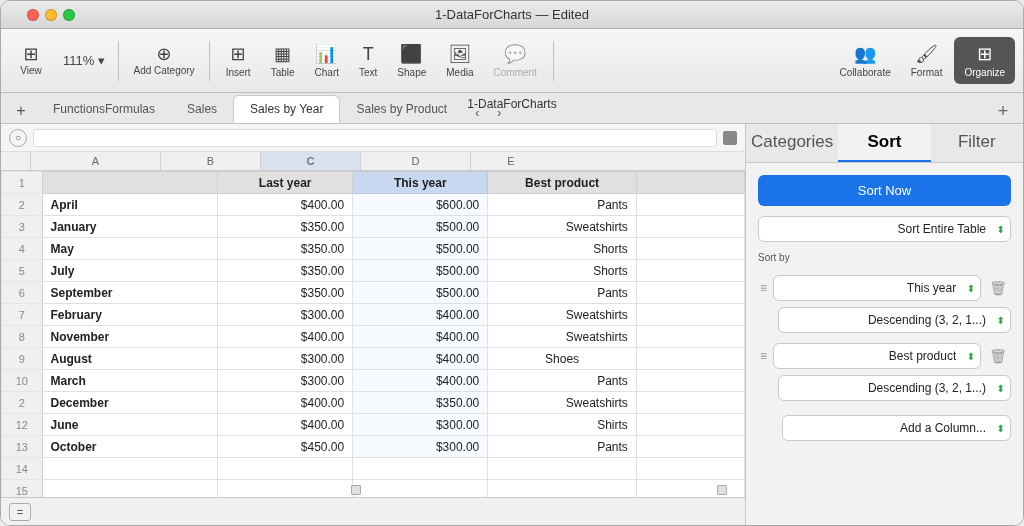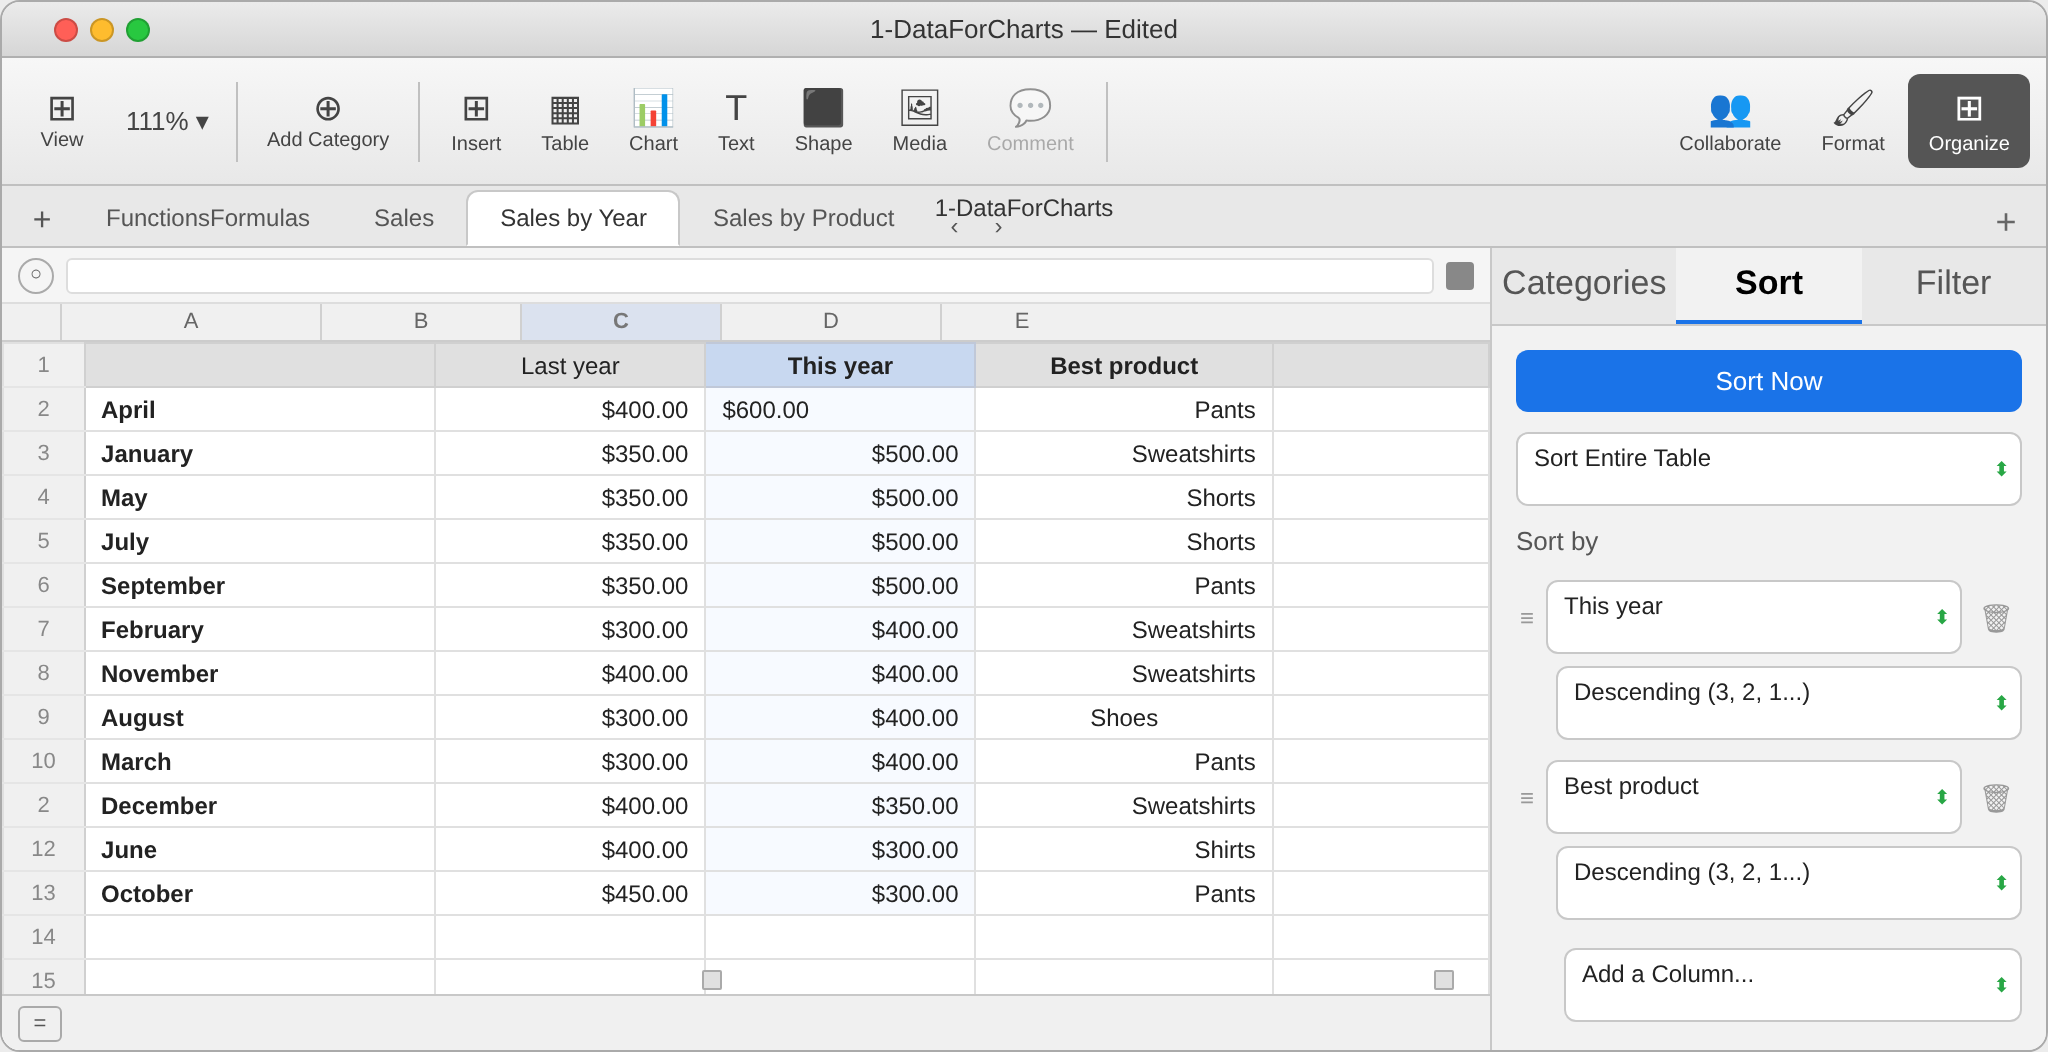--- a/index.html
+++ b/index.html
@@ -282,26 +282,27 @@
     }
     .dropdown-wrapper {
       position: relative;
       flex: 1;
     }
     .dropdown-wrapper select {
       width: 100%;
       background: white;
       border: 1px solid #c8c8c8;
       border-radius: 6px;
-      padding: 5px 24px 16px 8px;
+      padding: 5px 24px 5px 8px;
       font-size: 12px;
       color: #222;
       appearance: none;
       -webkit-appearance: none;
       cursor: pointer;
+      text-align: right;
     }
     .dropdown-wrapper::after {
       content: '⬍';
       position: absolute;
       right: 6px;
       top: 50%;
       transform: translateY(-50%);
       font-size: 10px;
       color: #28a745;
       pointer-events: none;
@@ -323,21 +324,21 @@
       padding: 2px;
     }
     .delete-btn {
       color: #999;
       font-size: 14px;
       cursor: pointer;
       padding: 2px 4px;
       border-radius: 3px;
     }
     .section-label {
-      font-size: 13px;
+      font-size: 10px;
       color: #555;
       font-weight: 500;
       margin-bottom: 2px;
     }
     .add-column-row {
       margin-top: 4px;
     }
     .bottom-bar {
       height: 28px;
       background: #f0f0f0;
@@ -474,33 +475,33 @@
         <div style="width:80px; text-align:center; font-size:11px; color:#666; padding:3px 0;">E</div>
       </div>
 
       <div class="table-container">
         <table class="spreadsheet">
 
           <tbody>
               <tr>
             <td class="row-num">1</td>
             <td style="width:130px; background:#e0e0e0; border:1px solid #d0d0d0;"></td>
-            <td style="width:100px; background:#e0e0e0; border:1px solid #d0d0d0; text-align:center; font-weight:400;">Last year</td>
+            <td style="width:100px; background:#e0e0e0; border:1px solid #d0d0d0; text-align:center; font-weight:700;">Last year</td>
             <td style="width:100px; background:#c8d8f0; border:1px solid #c0c8d8; text-align:center; font-weight:600;">This year</td>
             <td style="width:110px; background:#e0e0e0; border:1px solid #d0d0d0; text-align:center; font-weight:600;">Best product</td>
             <td style="width:80px; background:#e0e0e0; border:1px solid #d0d0d0;"></td>
           </tr>
 
           </tbody>
             <tbody id="data-rows">
               <tr>
                 <td class="row-num">2</td>
                 <td style="font-weight: 700; width: 130px;">April</td>
                 <td style="text-align: right; width: 100px;">$400.00</td>
-                <td style="text-align: left; width: 100px; background: rgba(200, 220, 255, 0.15);">$600.00</td>
+                <td style="text-align: right; width: 100px; background: rgba(200, 220, 255, 0.15);">$600.00</td>
                 <td style="text-align: right; width: 110px;">Pants</td>
                 <td style="width: 80px;"></td>
               </tr>
               <tr>
                 <td class="row-num">3</td>
                 <td style="font-weight: 700; width: 130px;">January</td>
                 <td style="text-align: right; width: 100px;">$350.00</td>
                 <td style="text-align: right; width: 100px; background: rgba(200, 220, 255, 0.15);">$500.00</td>
                 <td style="text-align: right; width: 110px;">Sweatshirts</td>
                 <td style="width: 80px;"></td>

